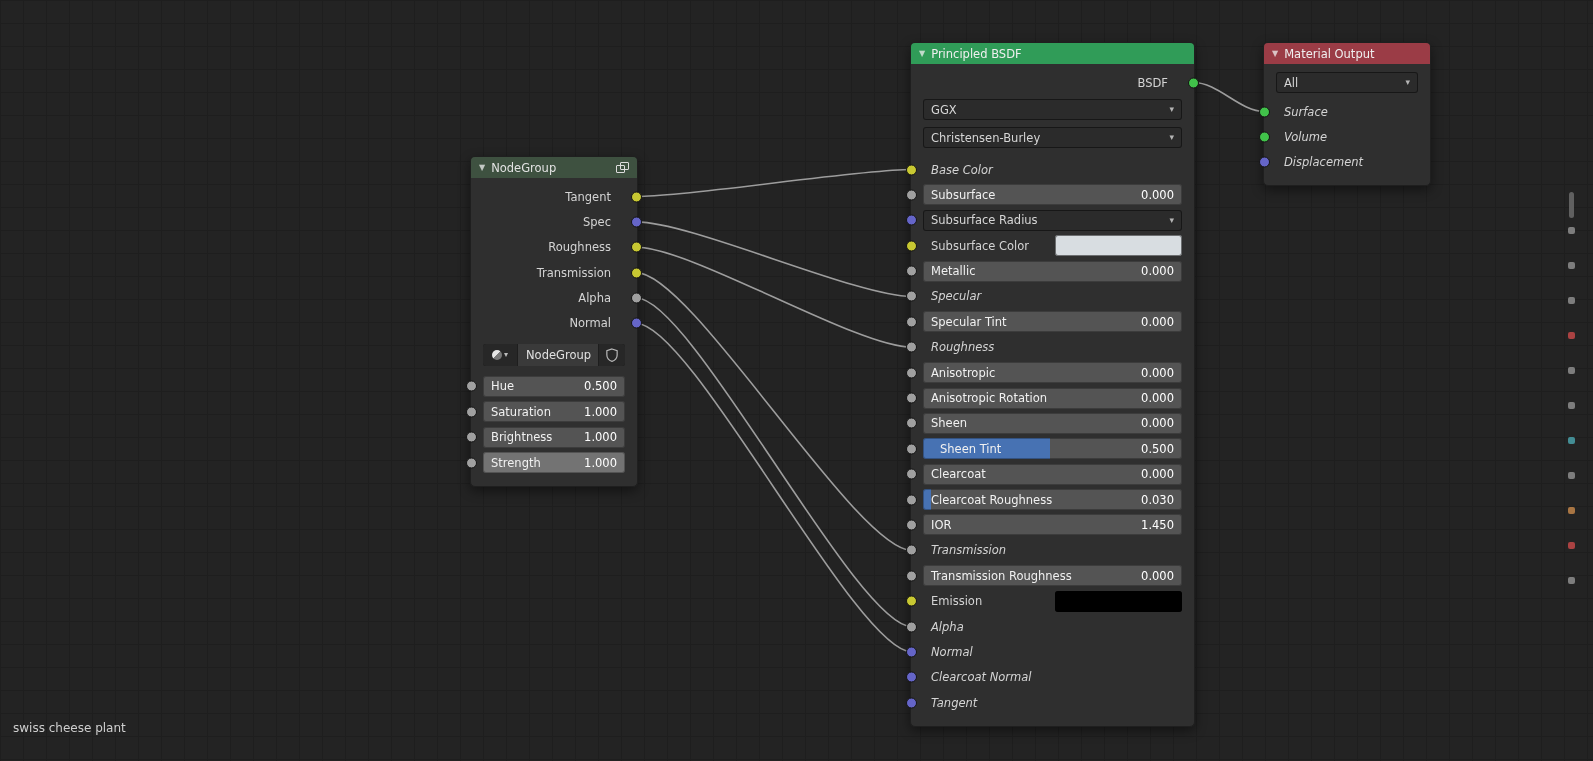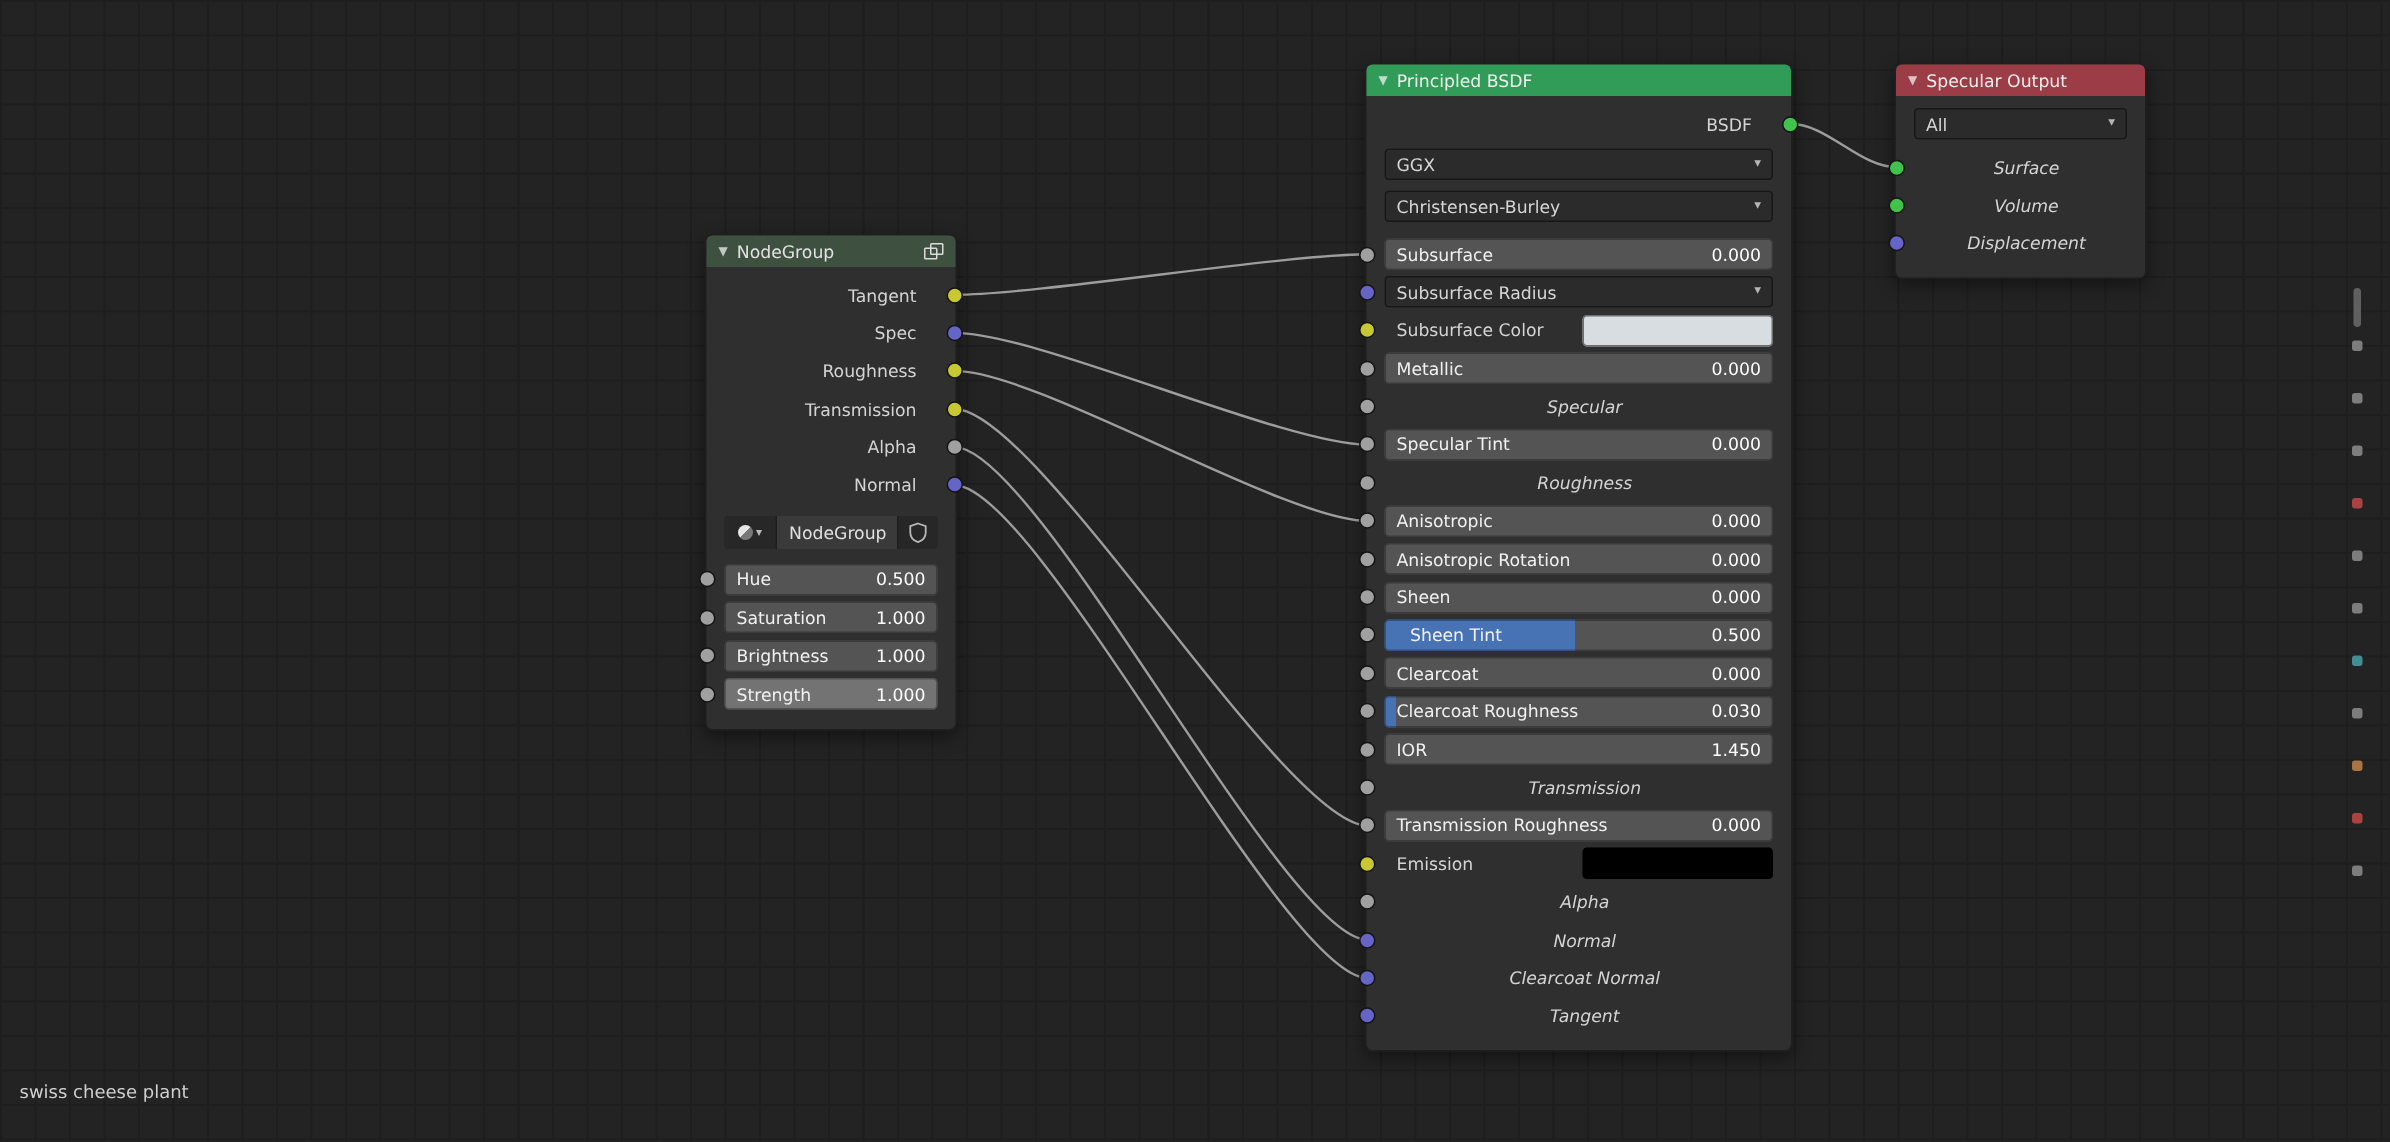--- a/index.html
+++ b/index.html
@@ -32,21 +32,21 @@
     padding:0 8px;border-radius:4px 4px 0 0;color:#efefef;
     white-space:nowrap;
   }
   .nhead.green{background:#309c58;}
   .nhead.ng{background:#3e5140;color:#e2e2e2;}
   .nhead.red{background:#9b3c46;}
   .tri{font-size:8px;color:rgba(240,240,240,.75);line-height:1;}
   .ntitle{flex:1;overflow:hidden;}
   .nbody{padding:8px 12px;position:relative;}
 
-  .row{position:relative;height:21px;margin-bottom:4.4px;display:flex;align-items:center;justify-content:center;}
+  .row{position:relative;height:21px;margin-bottom:4.4px;display:flex;align-items:center;}
   .row.plain{padding-left:8px;color:#d4d4d4;font-style:italic;}
   .row.outrow{justify-content:flex-end;padding-right:14px;color:#d4d4d4;}
 
   .slider{
     flex:1;height:21px;border-radius:3px;
     display:flex;align-items:center;justify-content:space-between;
     padding:0 8px;background:#545454;
     box-shadow:inset 0 0 0 1px rgba(0,0,0,.28);
     color:#f1f1f1;overflow:hidden;white-space:nowrap;
   }
@@ -207,20 +207,24 @@
           <span class="dd-chev">▾</span>
         </div>
       </div>
       <div class="row" style="margin-bottom:11px;">
         <div class="dropdown">
           <span>Christensen-Burley</span>
           <span class="dd-chev">▾</span>
         </div>
       </div>
       <div id="pb-rows">
+          <div class="row plain">
+            <span class="lbl">Base Color</span>
+            <span class="sock yellow left"></span>
+          </div>
           <div class="row">
             <div class="slider">
               <span class="lbl">Subsurface</span>
               <span class="val">0.000</span>
             </div>
             <span class="sock gray left"></span>
           </div>
           <div class="row">
             <div class="dropdown">
               <span>Subsurface Radius</span>
@@ -336,21 +340,21 @@
             <span class="lbl">Tangent</span>
             <span class="sock purple left"></span>
           </div>
         </div>
     </div>
   </div>
 
   <div class="node" id="node-mo" style="left:1263px;top:42px;width:166px;">
     <div class="nhead red">
       <span class="tri">▼</span>
-      <span class="ntitle">Specular Output</span>
+      <span class="ntitle">Material Output</span>
     </div>
     <div class="nbody">
       <div class="row" style="margin-bottom:8px;">
         <div class="dropdown">
           <span>All</span>
           <span class="dd-chev">▾</span>
         </div>
       </div>
       <div id="mo-ins">
           <div class="row plain">

